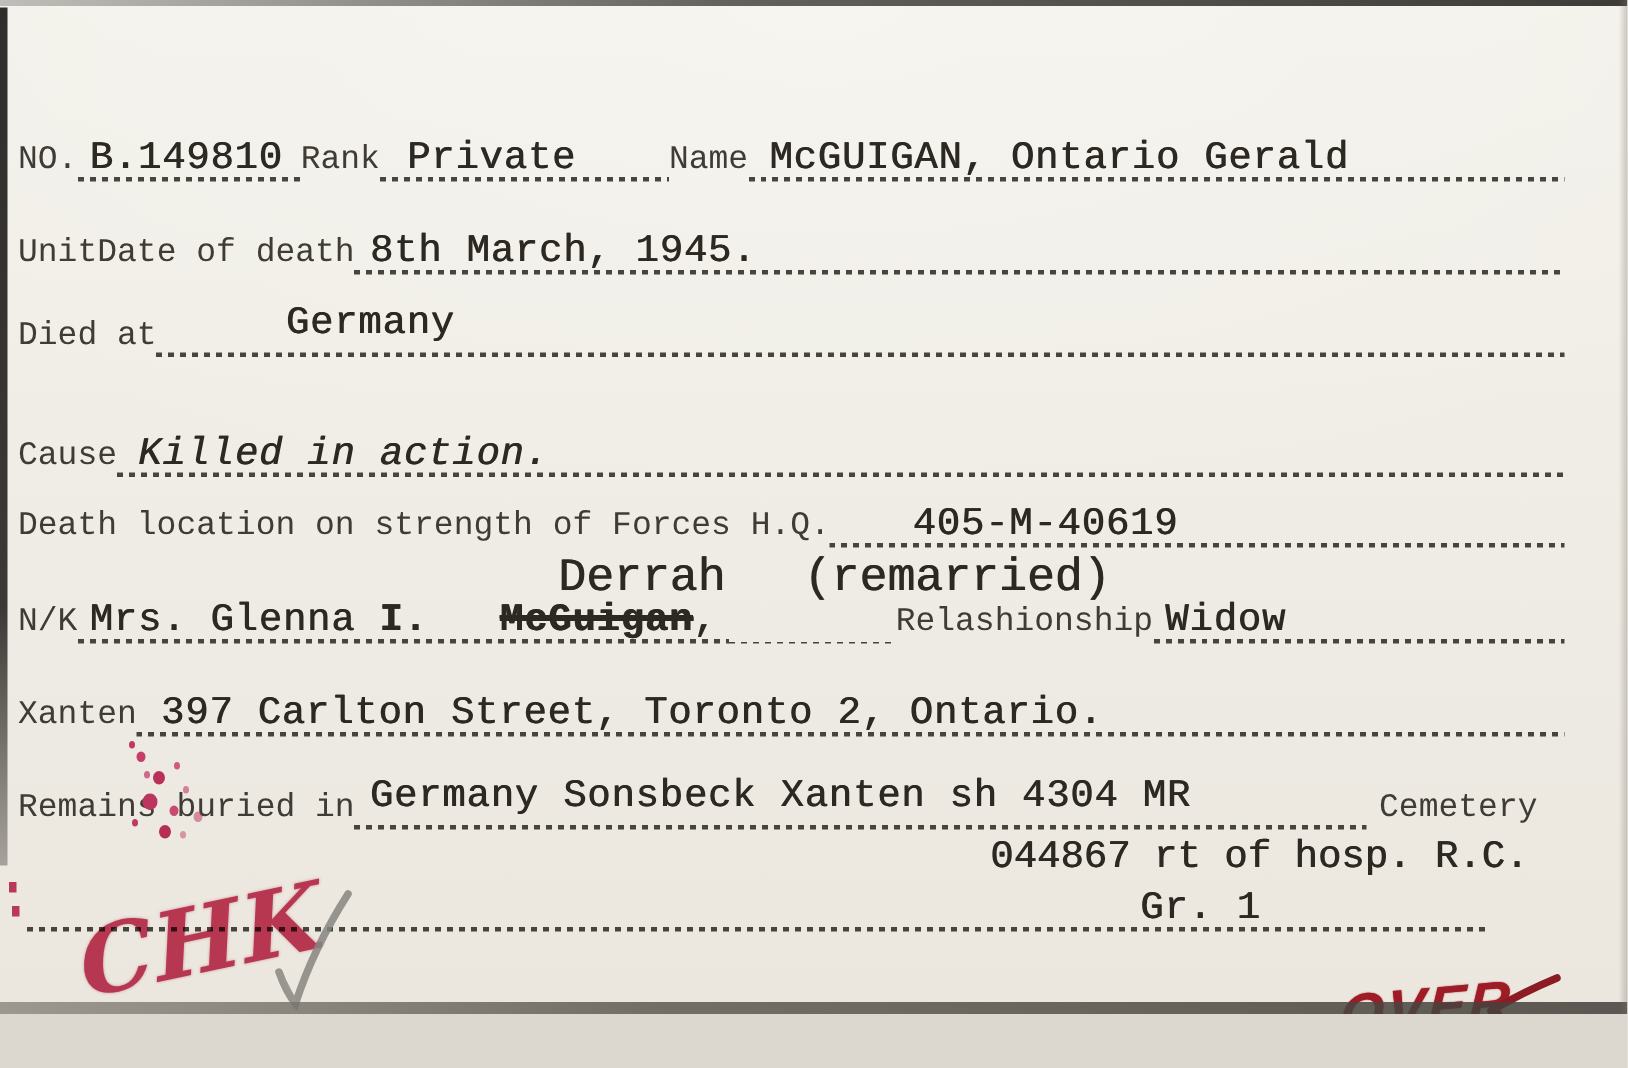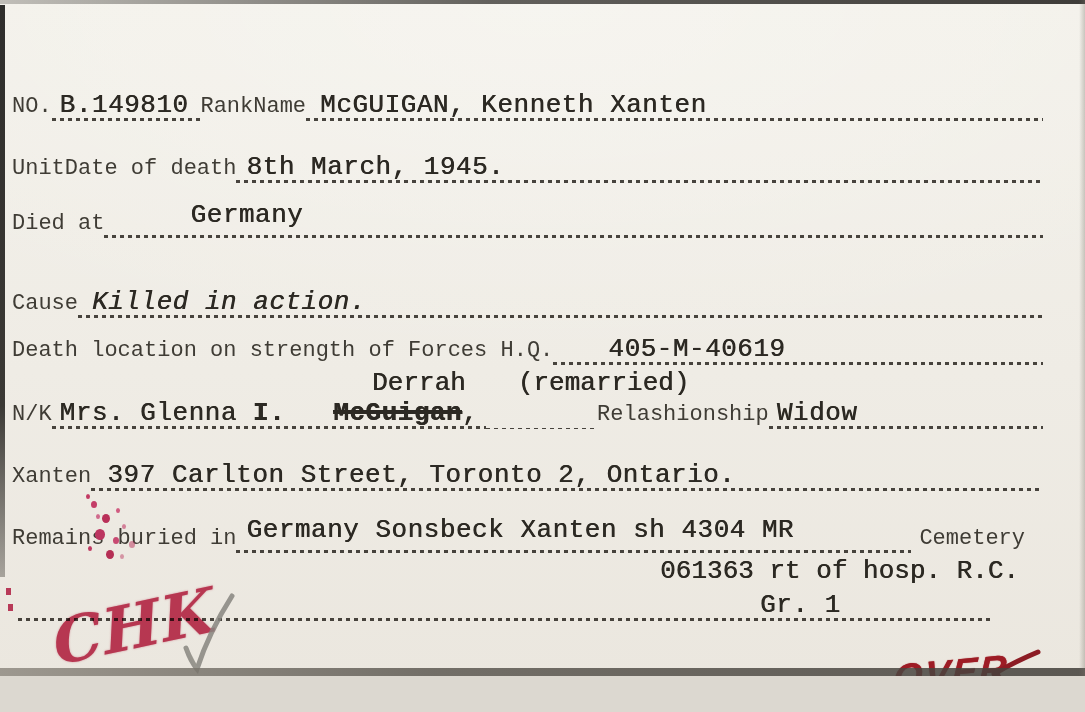--- a/index.html
+++ b/index.html
@@ -37,21 +37,21 @@
 
   .r1{top:88px;}  .r1 .v-no{padding-right:12px;}
   .r1 .v-rank{padding-left:18px;padding-right:62px;}
   .r1 .v-name{padding-left:14px;}
   .r2{top:150px;} .r2 .v-unit{margin-right:-10px;padding-right:2px;}
   .r2 .v-dod{padding-left:10px;}
   .r3{top:205px;} .r3 .val{padding-left:86px;}
   .r4{top:285px;} .r4 .val{padding-left:14px;font-style:italic;}
   .r5{top:332px;} .r5 .val{padding-left:55px;}
   .corr{position:absolute;top:368px;left:372px;display:flex;gap:52px;z-index:2;}
-  .corr span{font-size:26px;color:#2c2923;text-shadow:.5px 0 0 currentColor;white-space:pre;}
+  .corr span{font-size:31px;color:#2c2923;text-shadow:.5px 0 0 currentColor;white-space:pre;}
   .r6{top:396px;}
   .r7{top:458px;} .r7 .val{padding-left:16px;}
   .r8{top:520px;right:60px;} .r8 .val{padding-left:10px;}
   .r8 .suffix{padding-left:8px;}
   .line-061363{position:absolute;top:556px;left:660px;font-size:26px;color:#2c2923;
       text-shadow:.5px 0 0 currentColor;white-space:pre;z-index:2;}
   .r8c{top:588px;left:18px;right:95px;} .r8c .val{padding-left:742px;}
   .r9{top:666px;}
 
   
@@ -84,22 +84,23 @@
 
   <div class="edge edge-top"></div>
   <div class="edge edge-left"></div>
   <div class="edge edge-bottom"></div>
   <div class="edge edge-right"></div>
 
   <div class="row r1">
     <span class="lbl">NO.</span>
     <span class="val dots v-no">B.149810</span>
     <span class="lbl">Rank</span>
+    <span class="val dots v-rank">Private</span>
     <span class="lbl">Name</span>
-    <span class="val dots fill v-name">McGUIGAN, Kenneth Xanten</span>
+    <span class="val dots fill v-name">McGUIGAN, Ontario Gerald</span>
   </div>
 
   <div class="row r2">
     <span class="lbl">Unit</span>
     <span class="lbl">Date of death</span>
     <span class="val dots fill v-dod">8th March, 1945.</span>
   </div>
 
   <div class="row r3">
     <span class="lbl">Died at</span>
@@ -133,21 +134,21 @@
     <span class="lbl">Xanten</span>
     <span class="val dots fill">397 Carlton Street, Toronto 2, Ontario.</span>
   </div>
 
   <div class="row r8">
     <span class="lbl">Remains buried in</span>
     <span class="val dots fill"><span class="lift">Germany Sonsbeck Xanten sh 4304 MR</span></span>
     <span class="lbl suffix">Cemetery</span>
   </div>
 
-  <div class="line-061363">061363 rt of hosp. R.C.</div>
+  <div class="line-061363">044867 rt of hosp. R.C.</div>
 
   <div class="row r8c">
     <span class="val dots fill">Gr. 1</span>
   </div>
 
   <div class="row r9">
     <span class="val dots fill"></span>
   </div>
 
   <div class="stamp">CHK</div>

